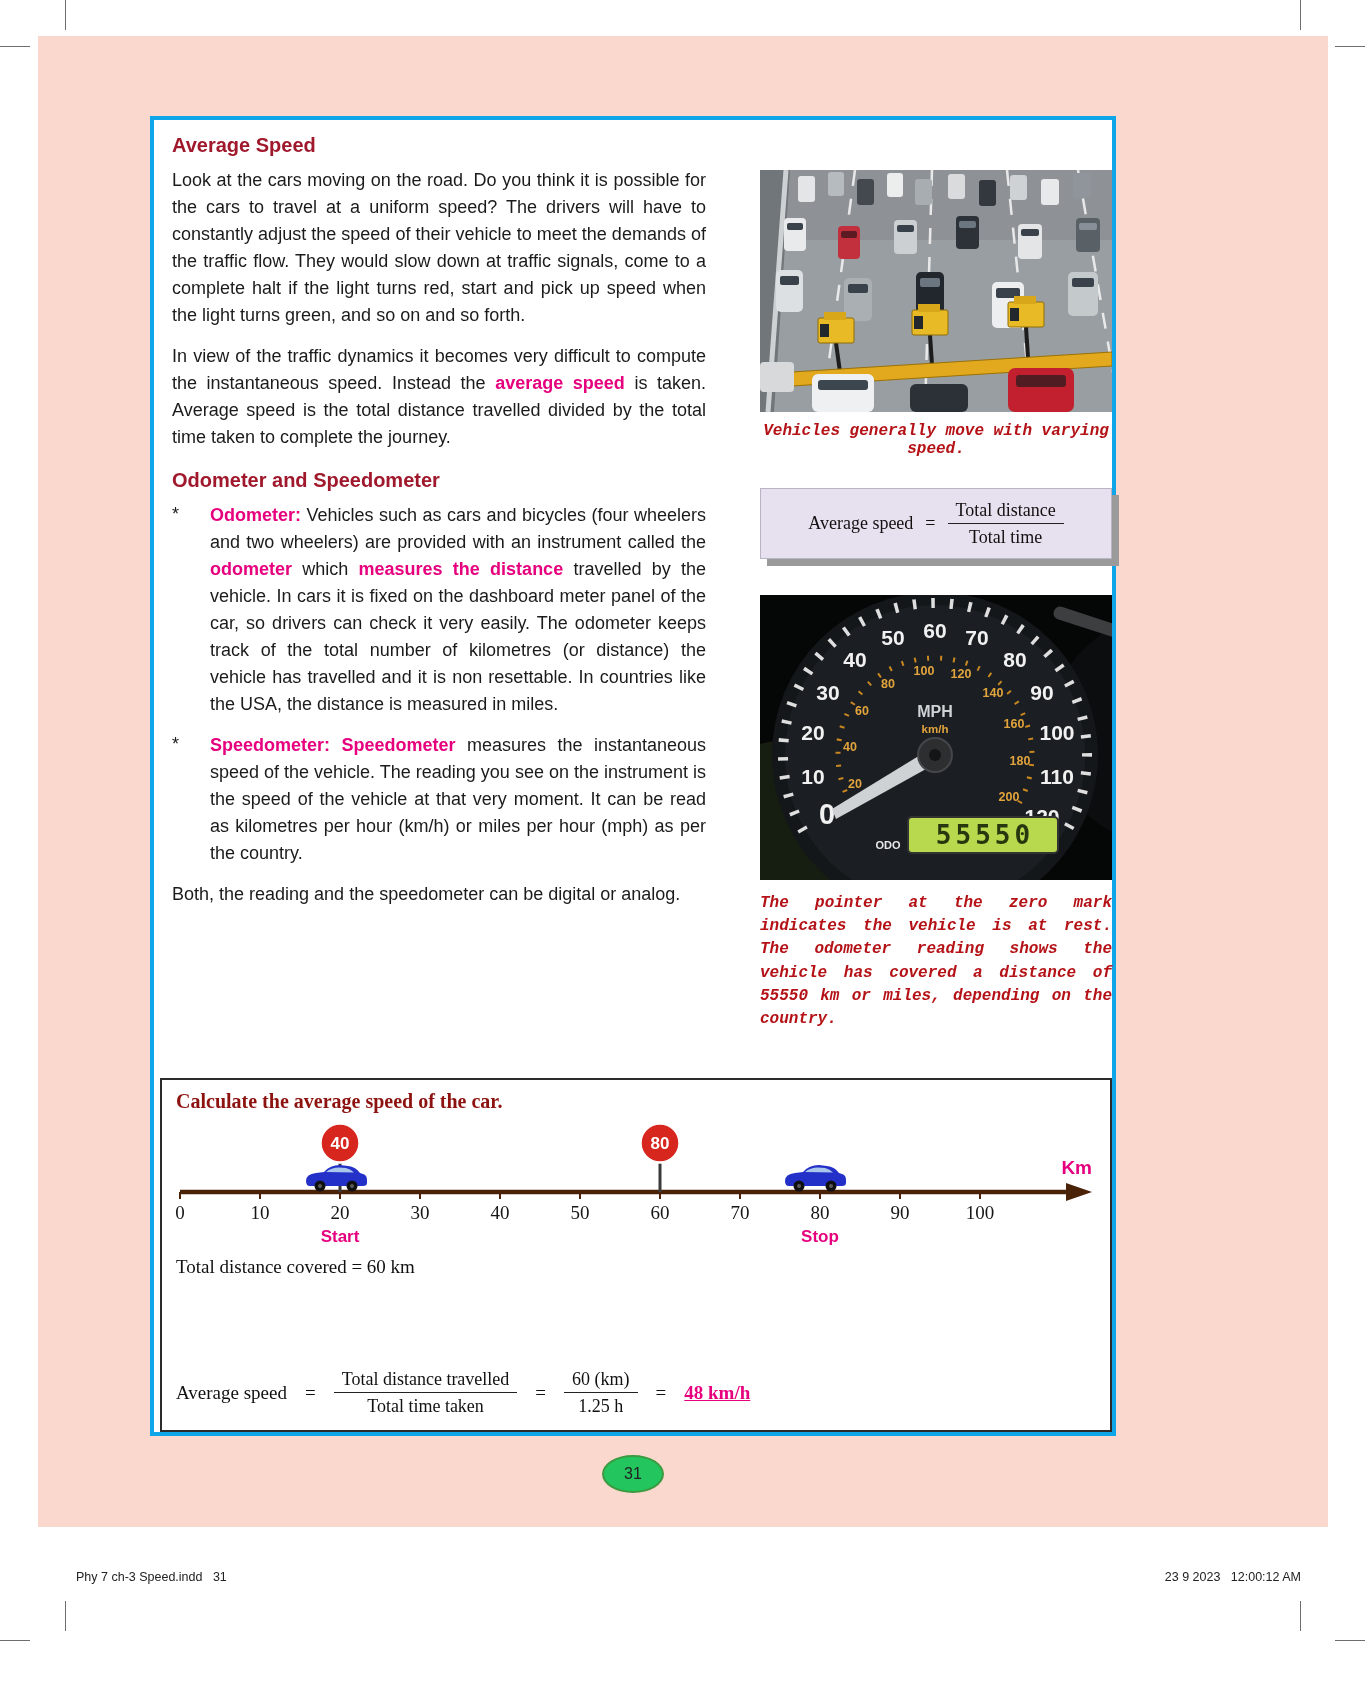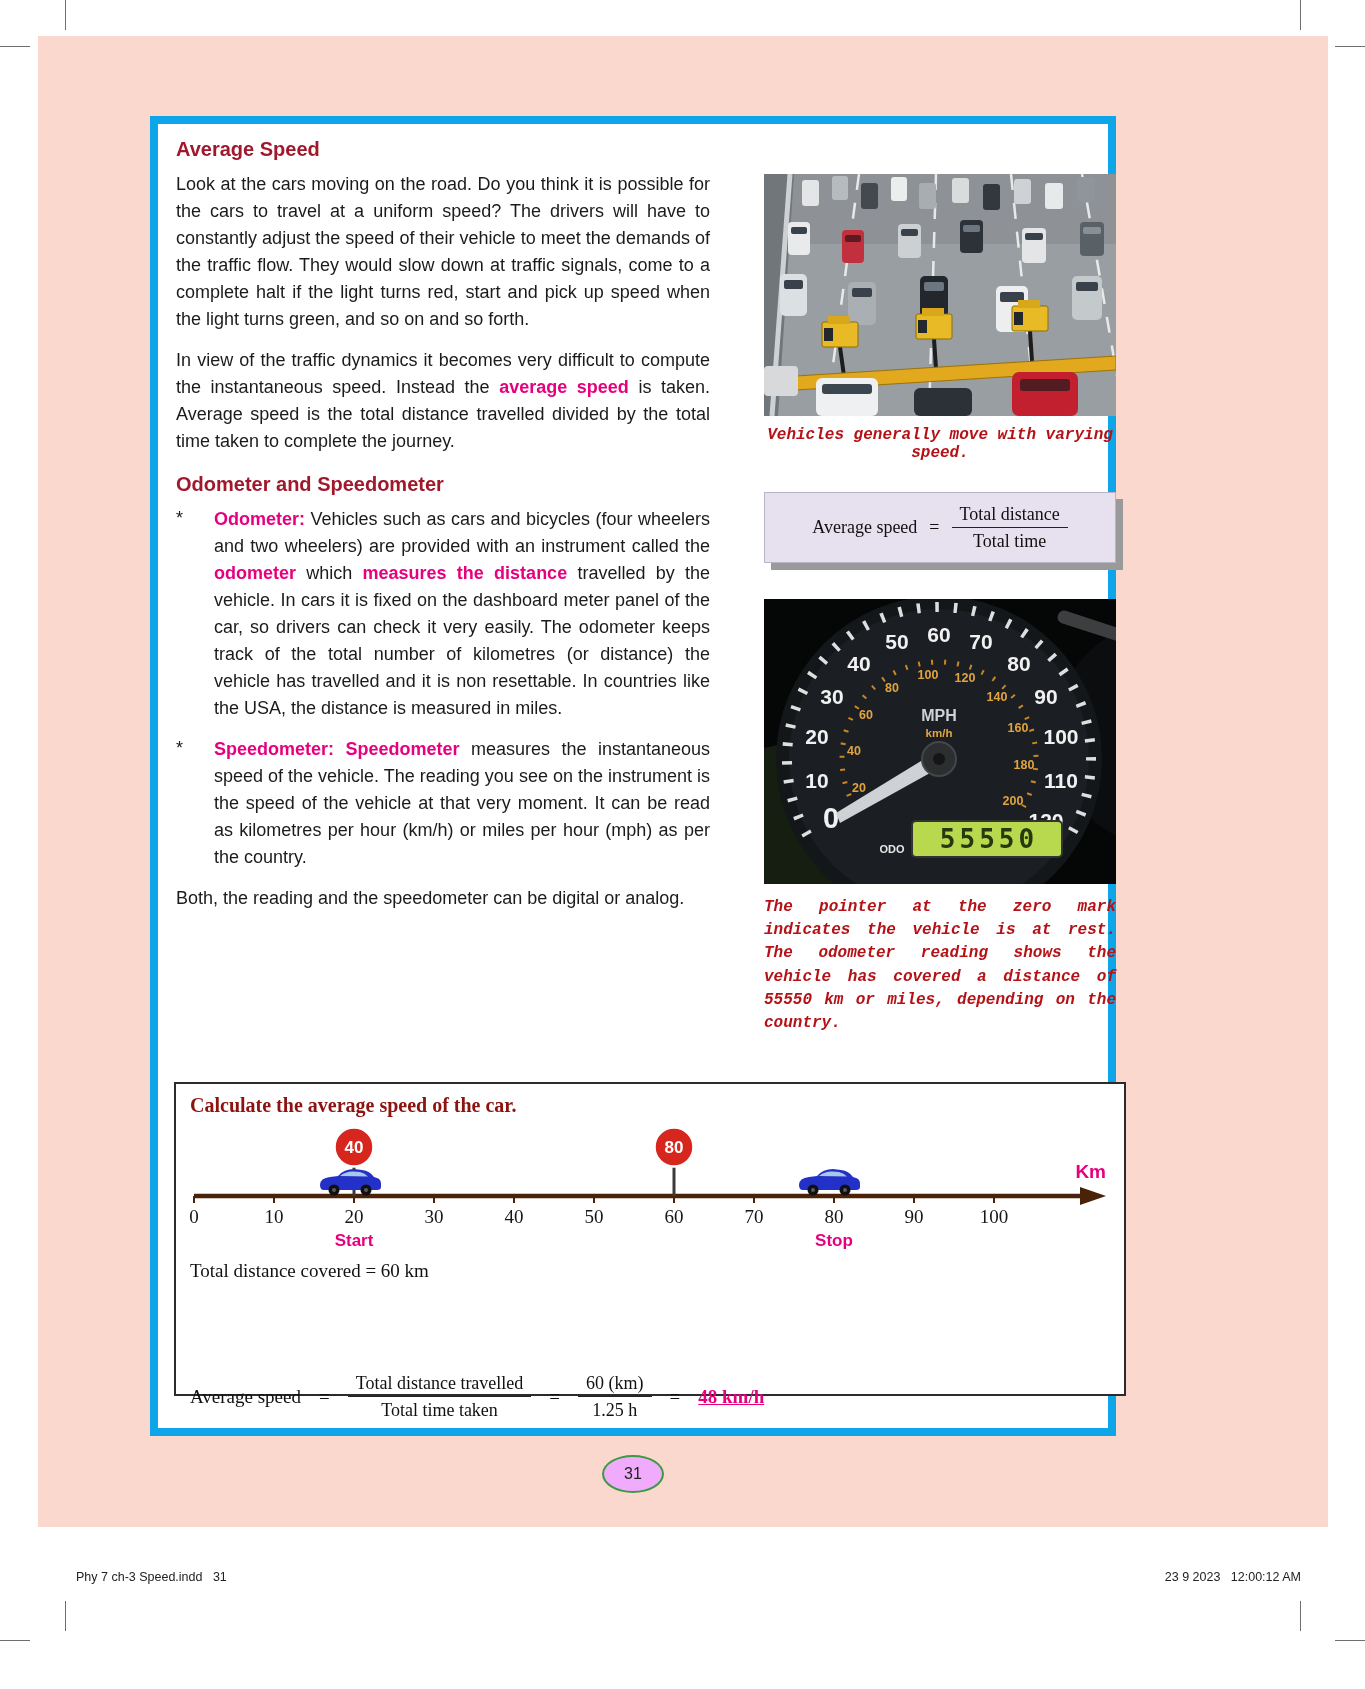--- a/index.html
+++ b/index.html
@@ -5,21 +5,21 @@
   * { margin:0; padding:0; box-sizing:border-box; }
   html,body { background:#ffffff; }
   body { width:1365px; height:1689px; position:relative; font-family:"Liberation Sans",sans-serif; color:#1b1b1b; }
   .sheet { position:absolute; left:0; top:0; width:1365px; height:1689px; background:#fff; overflow:hidden; }
 
   
   .crop { position:absolute; background:#6e6e6e; }
 
   .pink { position:absolute; left:38px; top:36px; width:1290px; height:1491px; background:#fbd8cd; }
 
-  .content-box { position:absolute; left:150px; top:116px; width:966px; height:1320px; background:#ffffff; border:8px solid #0ea5e9; }
+  .content-box { position:absolute; left:150px; top:116px; width:966px; height:1320px; background:#ffffff; border:4px solid #0ea5e9; }
 
   .col-left  { position:absolute; left:18px; top:10px; width:534px; }
   .col-right { position:absolute; left:606px; top:50px; width:352px; }
 
   h2.sec { font-size:20px; font-weight:bold; color:#a0182c; margin:18px 0 10px 0; }
   .col-left h2.sec:first-child { margin-top:4px; }
 
   .body-text { font-size:18px; line-height:1.5; color:#1b1b1b; }
   .just { text-align:justify; }
   .para { margin-bottom:14px; }
@@ -38,32 +38,32 @@
 
   
   .formula-box { margin-top:30px; width:352px; background:#e7e0ef; border:1px solid #b9b3c6; box-shadow:7px 7px 0 0 #9a9a9a; padding:10px 6px; display:flex; align-items:center; justify-content:center; gap:12px; font-family:"Liberation Serif",serif; font-size:18px; color:#111; }
   .frac { display:inline-block; text-align:center; font-size:18px; line-height:1.25; }
   .frac .num { display:block; padding:0 8px 1px 8px; border-bottom:1.6px solid #222; }
   .frac .den { display:block; padding-top:2px; }
 
   .speedo-wrap { margin-top:36px; }
 
   
-  .example-box { position:absolute; left:16px; top:958px; width:952px; height:314px; border:2px solid #2b2b2b; background:#fff; }
+  .example-box { position:absolute; left:6px; top:958px; width:952px; height:354px; border:2px solid #2b2b2b; background:#fff; }
   .ex-title { position:absolute; left:14px; top:10px; font-family:"Liberation Serif",serif; font-weight:bold; font-size:20px; color:#8d1310; }
   .ex-svg { position:absolute; left:8px; top:36px; }
   .ex-line { position:absolute; left:14px; font-family:Liberation Serif, serif; font-size:19px; color:#111; }
   .ex-line1 { top:176px; }
   .ex-line2 { top:216px; }
   .ex-line3 { top:254px; }
   .ex-avg { position:absolute; left:14px; top:288px; display:flex; align-items:center; gap:18px; font-family:"Liberation Serif",serif; font-size:19px; color:#111; }
   .ex-avg .result { color:#e6007e; font-weight:bold; font-family:"Liberation Serif",serif;text-decoration:underline; }
 
   
-  .page-oval { position:absolute; left:602px; top:1455px; width:62px; height:38px; border:2px solid #3c9a40; border-radius:50%; background:#f0abfc; display:flex; align-items:center; justify-content:center; font-size:16px; color:#222; }
+  .page-oval { position:absolute; left:602px; top:1455px; width:62px; height:38px; border:2px solid #3c9a40; border-radius:50%; background:#22c55e; display:flex; align-items:center; justify-content:center; font-size:16px; color:#222; }
 
   .footer-text { position:absolute; top:1570px; font-size:12.5px; color:#222; white-space:pre; }
   .footer-left { left:76px; }
   .footer-right { right:64px; }
 
   
   .tNum  { font:bold 21px "Liberation Sans",sans-serif; fill:#f1f1f1; text-anchor:middle; }
   .tNum0 { font-size:29px; }
   .tKmh  { font:600 12.5px "Liberation Sans",sans-serif; fill:#e2a43c; text-anchor:middle; }
   .tMph  { font:bold 16px "Liberation Sans",sans-serif; fill:#cfd3d6; text-anchor:middle; }

